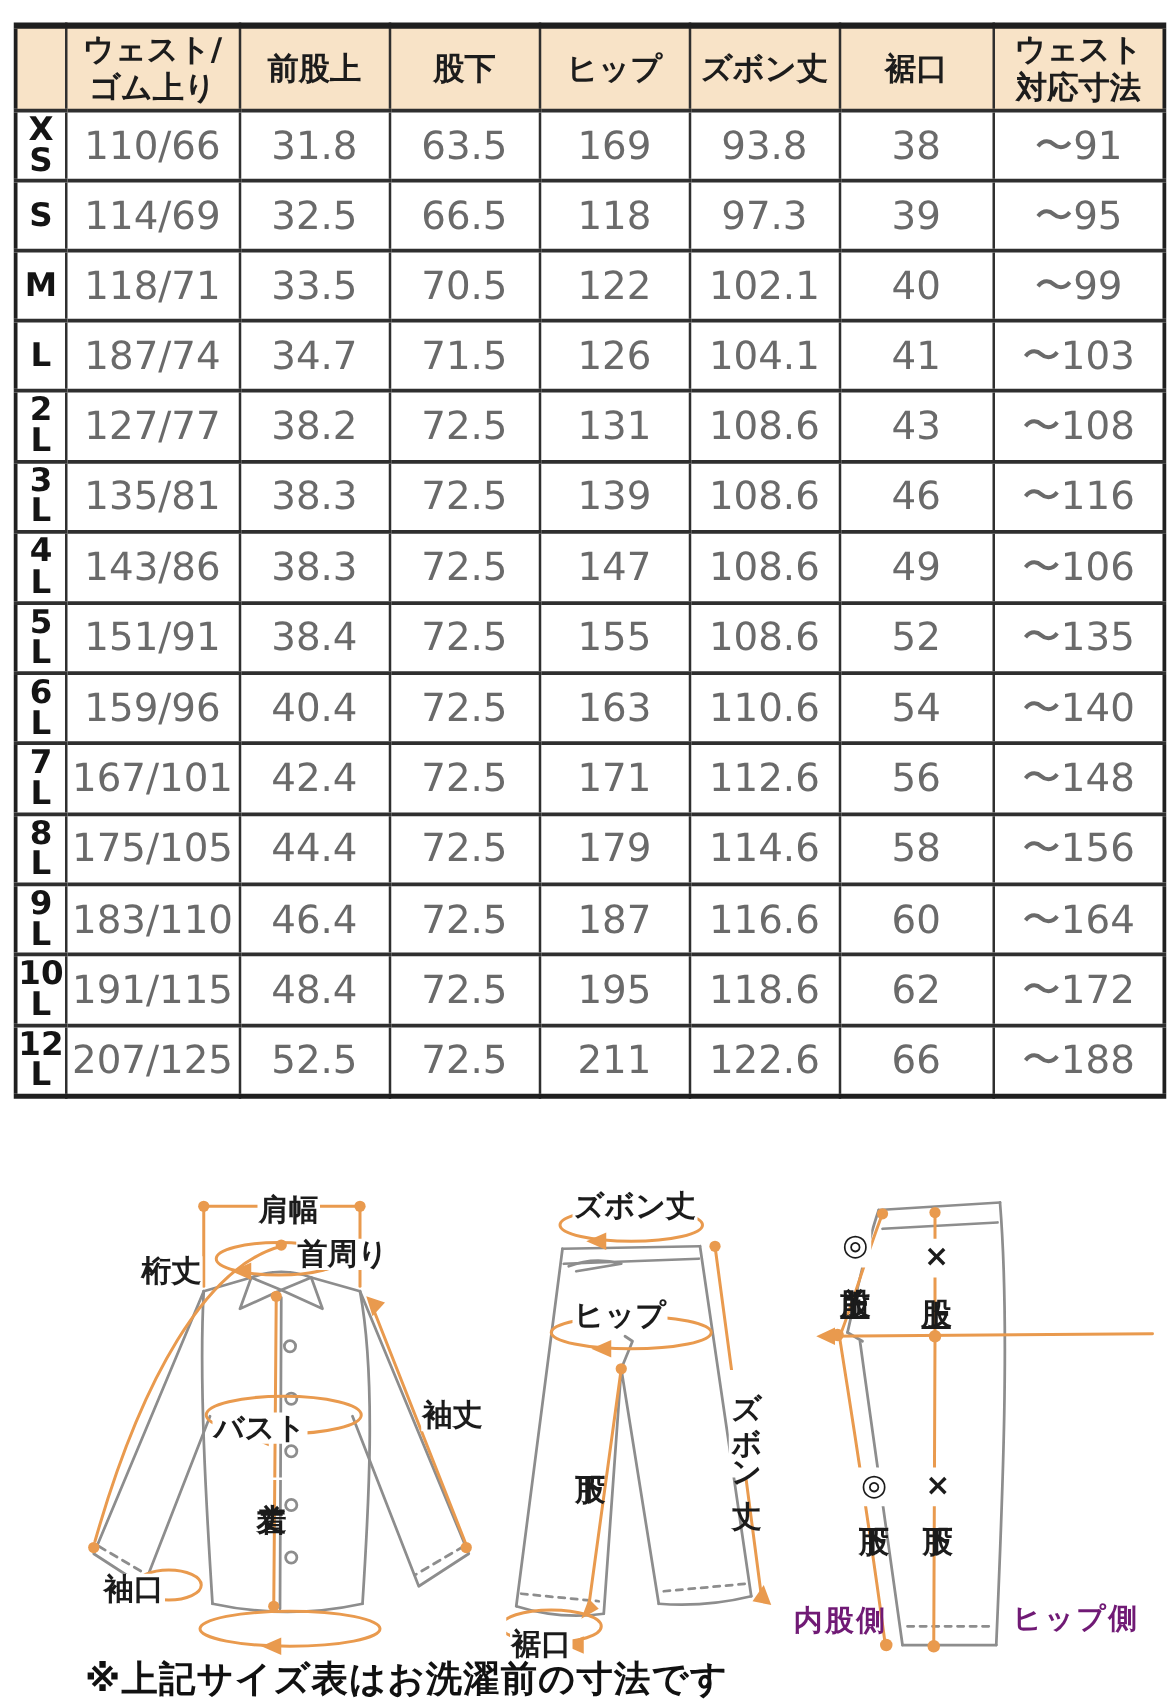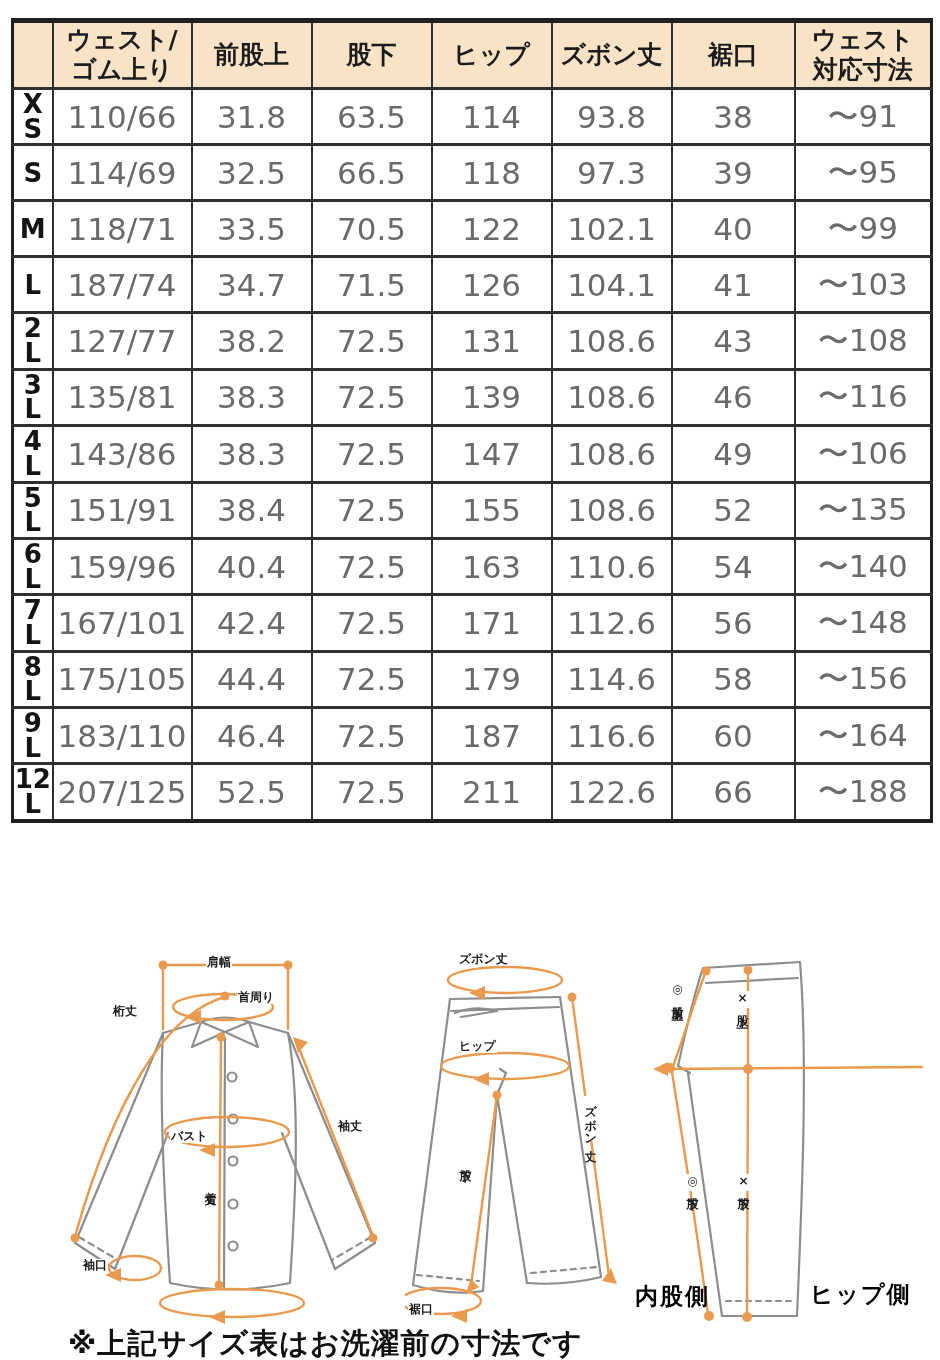--- a/index.html
+++ b/index.html
@@ -24,28 +24,28 @@
   .size-table tbody th.size{
     background:#ffffff; color:#141414; font-size:26px; font-weight:600;
     line-height:0.95; white-space:pre-line; padding:2px 0;
   }
   .size-table tbody td{
     background:#ffffff; color:#6a6a6a; font-size:31px; font-weight:400; height:53px;
   }
   
   .diagram-svg{position:absolute;}
   .dlabel{
-    position:absolute; font-size:12px; font-weight:700; color:#1b1b1b;
+    position:absolute; font-size:24px; font-weight:700; color:#1b1b1b;
     background:#ffffff; line-height:1.05; white-space:nowrap; padding:0 1px;text-align:right;
   }
   .vlabel{
     writing-mode:vertical-rl; text-orientation:upright; letter-spacing:1px; white-space:normal;
   }
   .glabel{
-    position:absolute; font-size:23px; font-weight:700; color:#000000;
+    position:absolute; font-size:23px; font-weight:700; color:#701a75;
     letter-spacing:2px; white-space:nowrap;
   }
   .note{
     position:absolute; left:68px; top:1324px;
     font-size:29px; font-weight:700; color:#111111; letter-spacing:1px;
   }
 </style>
 </head>
 <body>
 
@@ -76,21 +76,21 @@
 対応寸法</th>
       </tr>
     </thead>
     <tbody>
         <tr>
       <th class="size">X
 S</th>
       <td>110/66</td>
       <td>31.8</td>
       <td>63.5</td>
-      <td>114</td>
+      <td>169</td>
       <td>93.8</td>
       <td>38</td>
       <td>〜91</td>
     </tr>
         <tr>
       <th class="size">S</th>
       <td>114/69</td>
       <td>32.5</td>
       <td>66.5</td>
       <td>118</td>
@@ -198,20 +198,31 @@
         <tr>
       <th class="size">9
 L</th>
       <td>183/110</td>
       <td>46.4</td>
       <td>72.5</td>
       <td>187</td>
       <td>116.6</td>
       <td>60</td>
       <td>〜164</td>
+    </tr>
+        <tr>
+      <th class="size">10
+L</th>
+      <td>191/115</td>
+      <td>48.4</td>
+      <td>72.5</td>
+      <td>195</td>
+      <td>118.6</td>
+      <td>62</td>
+      <td>〜172</td>
     </tr>
         <tr>
       <th class="size">12
 L</th>
       <td>207/125</td>
       <td>52.5</td>
       <td>72.5</td>
       <td>211</td>
       <td>122.6</td>
       <td>66</td>

